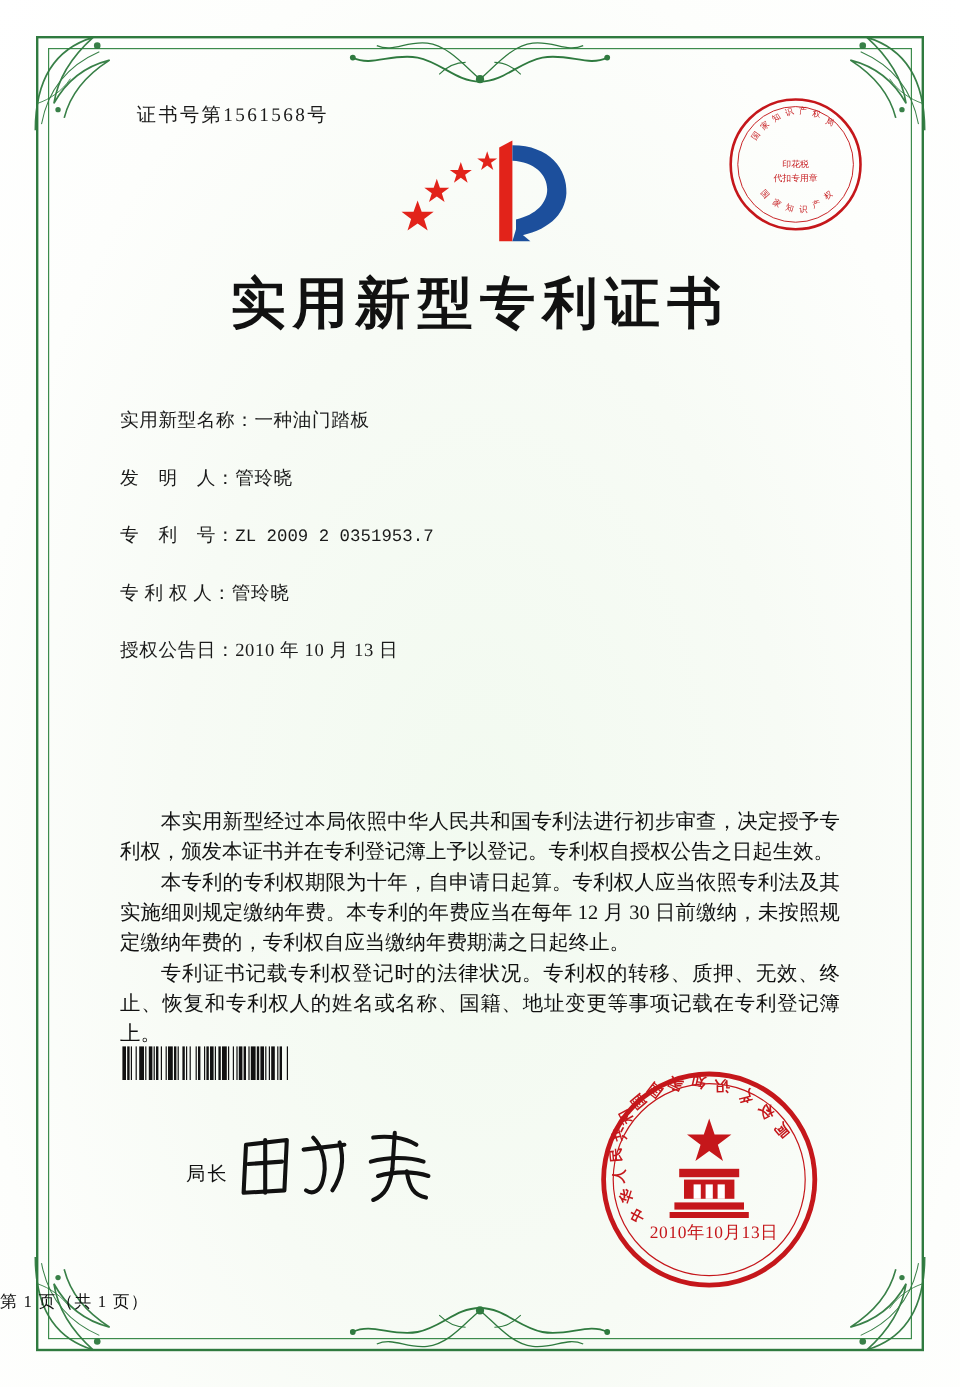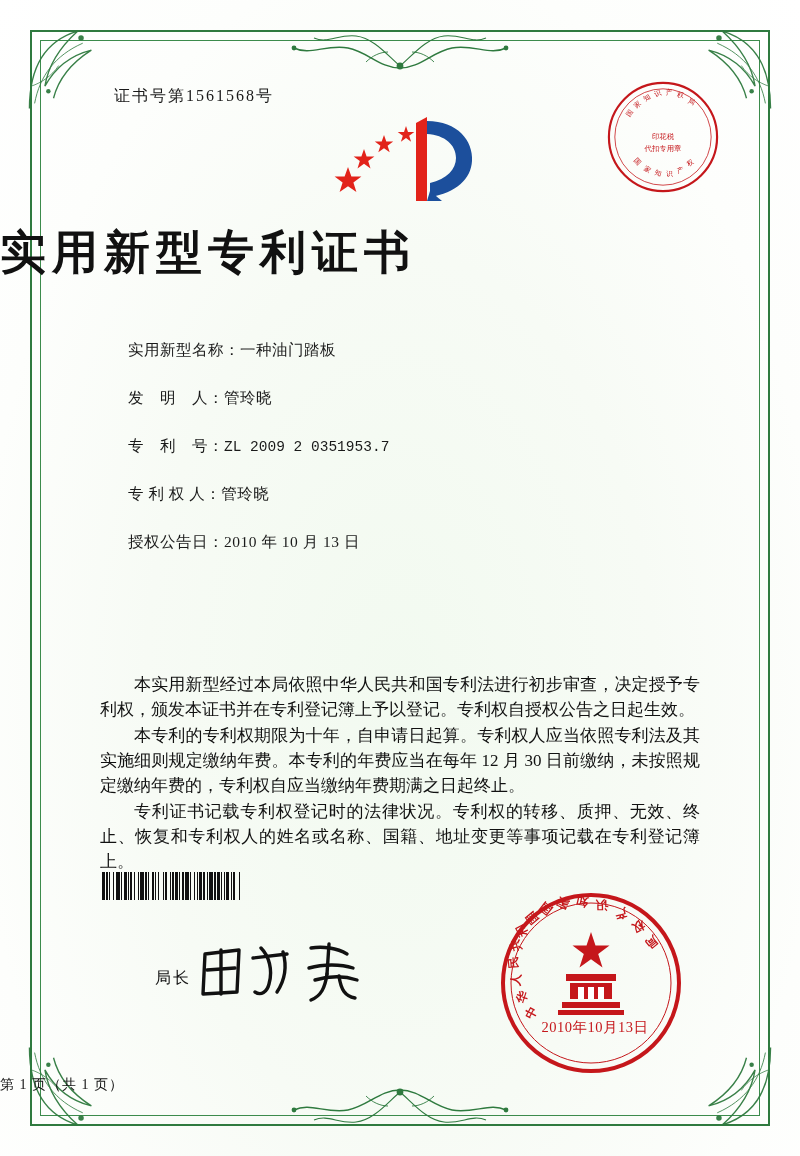--- a/index.html
+++ b/index.html
@@ -104,41 +104,41 @@
     height: 118px;
   }
   .stamp-top svg { width: 100%; height: 100%; display: block; }
 
   
   .doc-title {
     position: absolute;
     left: 0;
     right: 0;
     top: 222px;
+    text-align: center;
     font-size: 46px;
     font-weight: bold;
     letter-spacing: 6px;
     color: #111;
     font-family: "DejaVu Serif", serif;
   }
 
   
   .fields {
     position: absolute;
     left: 100px;
     top: 340px;
     width: 600px;
   }
   .field {
     font-size: 15.5px;
     color: #1a1a1a;
     margin-bottom: 27px;
     letter-spacing: .5px;
     white-space: nowrap;
-    margin-left: 28px;
   }
   .field .lbl {
     display: inline-block;
   }
   .field .val {
     display: inline-block;
   }
   .mono-val {
     font-family: "Liberation Mono", monospace;
     font-size: 14.5px;

